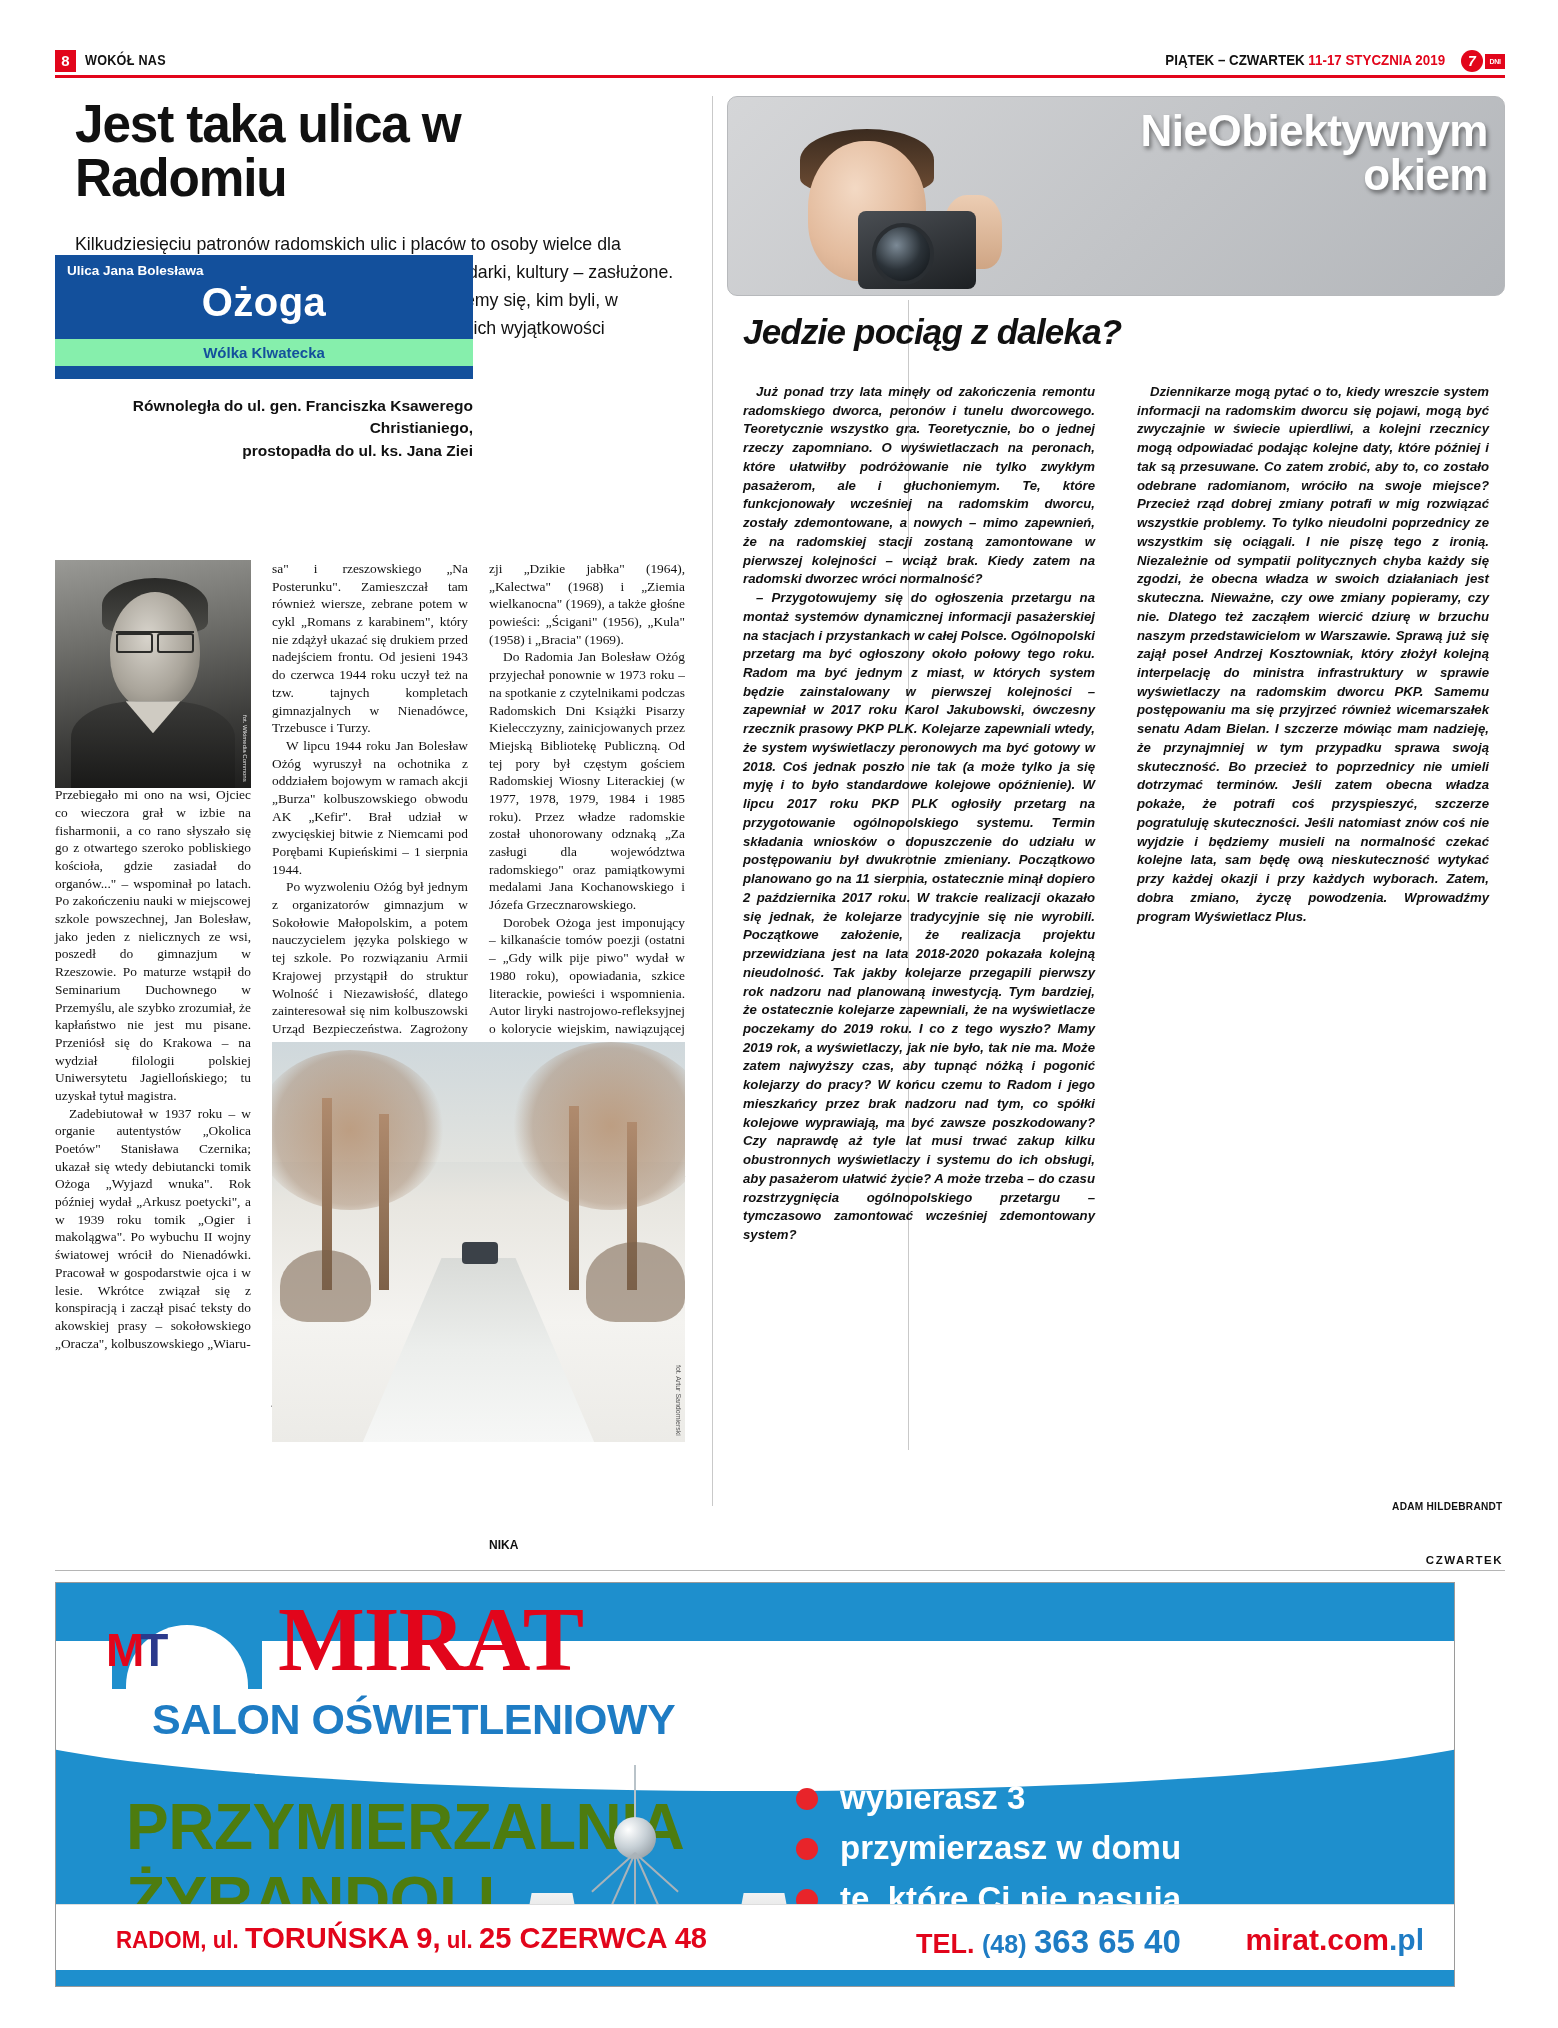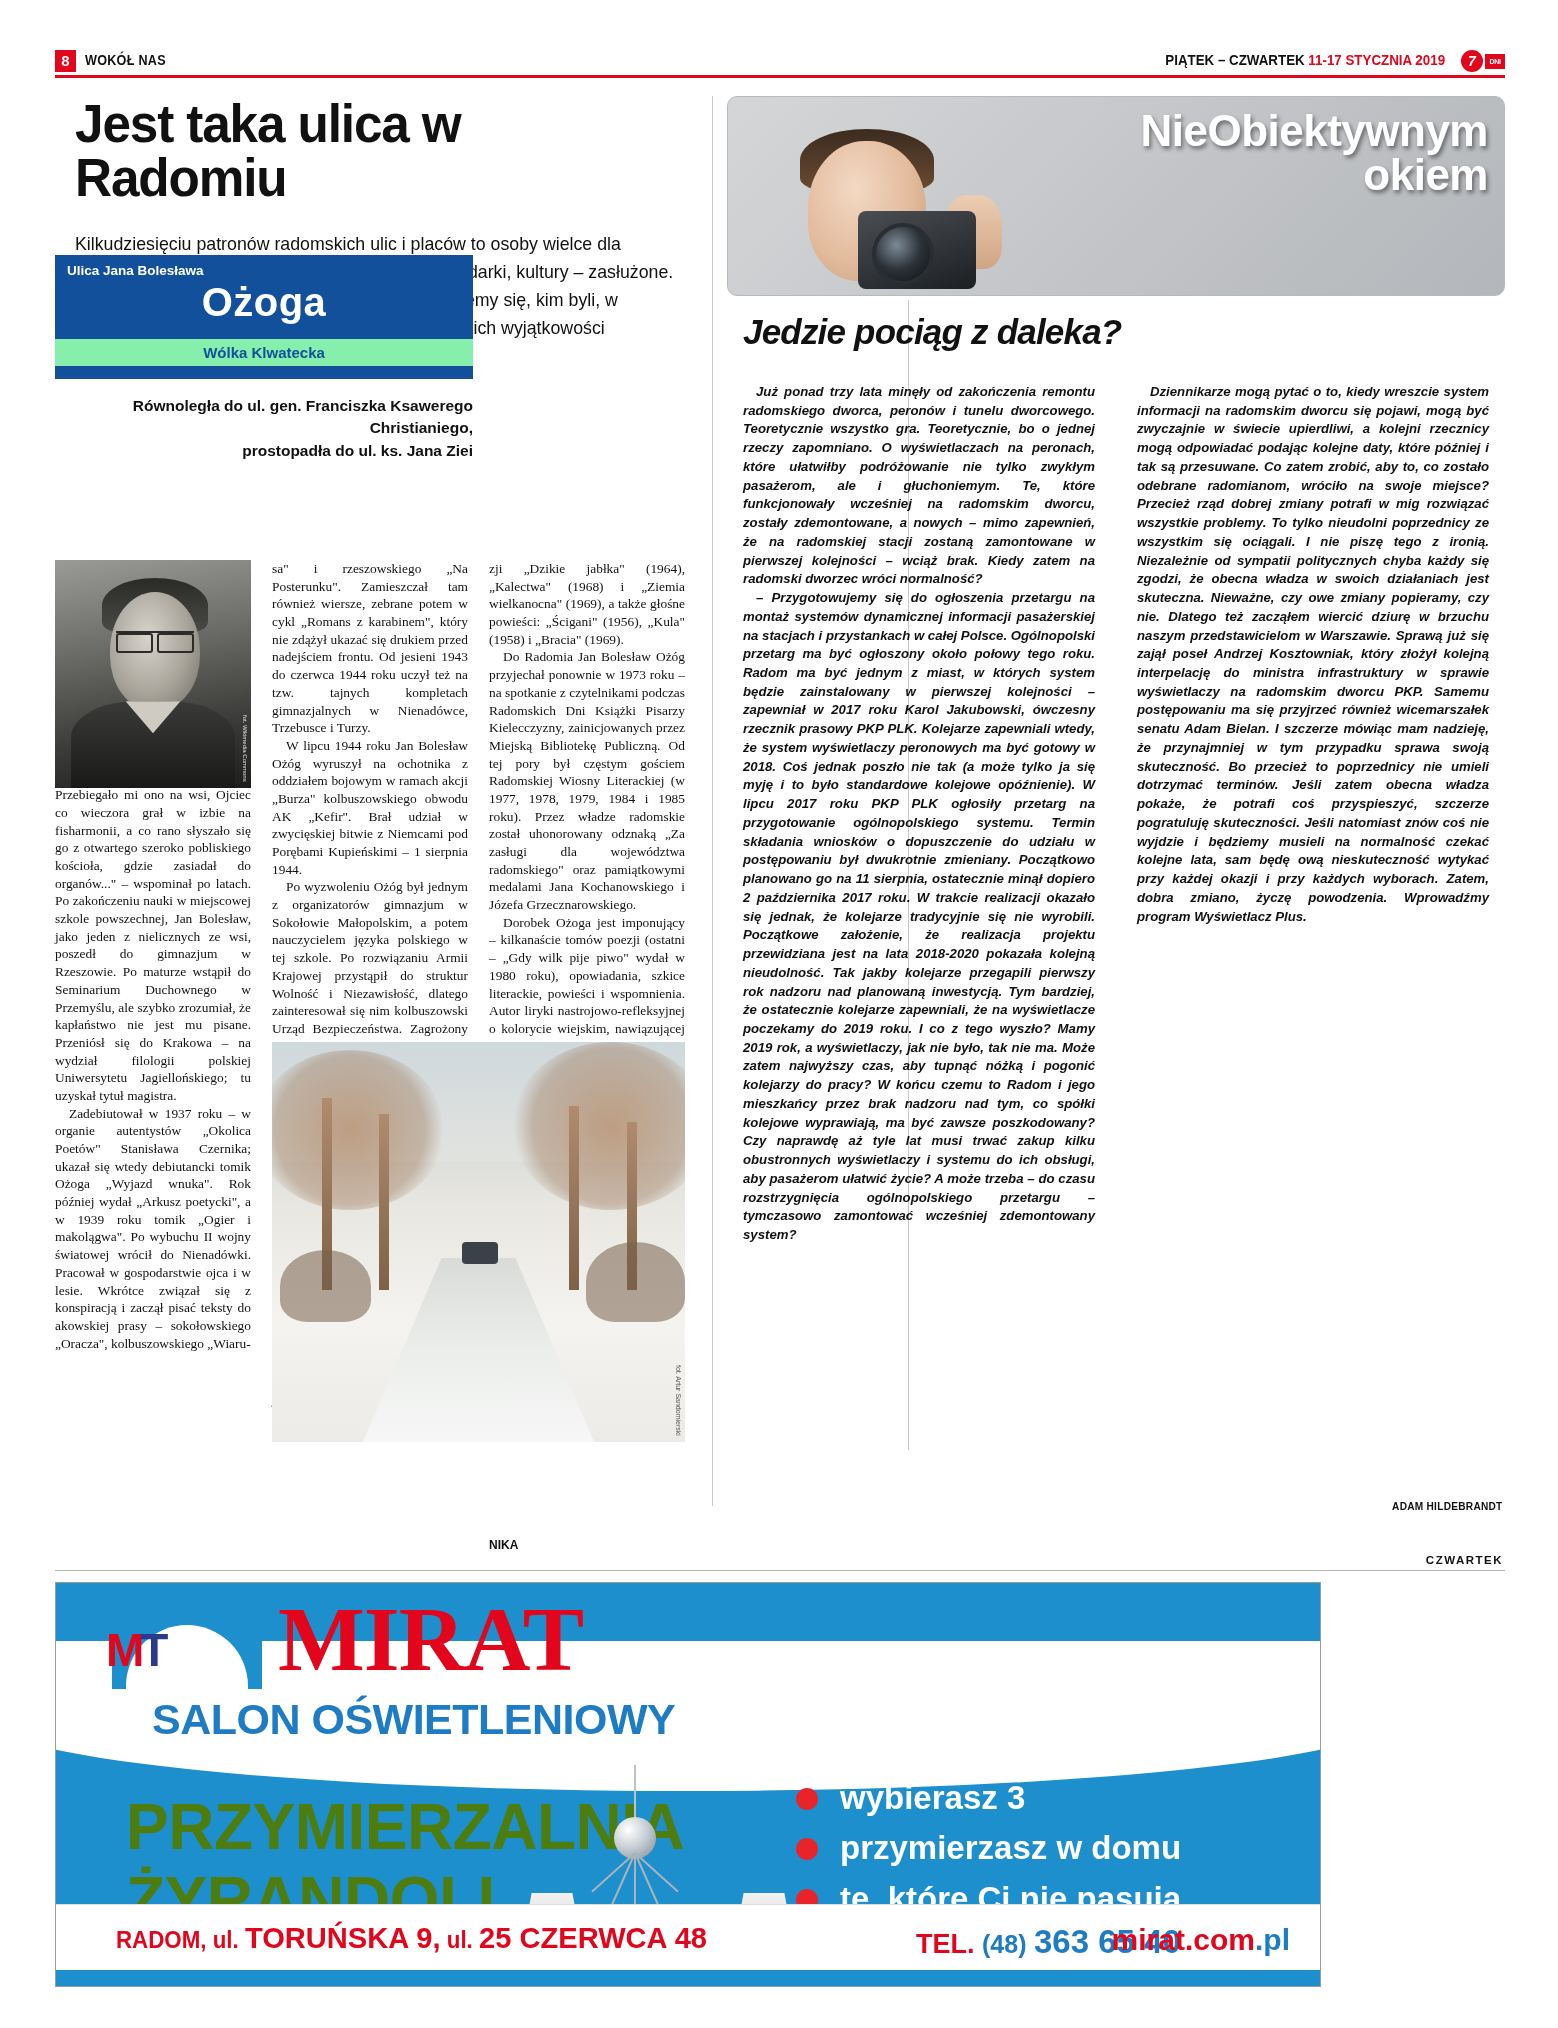--- a/index.html
+++ b/index.html
@@ -259,21 +259,21 @@
     position: absolute; right: 55px; top: 1554px;
     font-size: 11.5px; font-weight: bold; letter-spacing: 1.5px; color:#111;
   }
   .rule-bottom {
     position: absolute; left: 55px; top: 1570px; width: 1450px; height: 1px;
     background: #b5b5b5;
   }
 
   
   .ad {
-    position: absolute; left: 55px; top: 1582px; width: 1266px; height: 405px;
+    position: absolute; left: 55px; top: 1582px; width: 1400px; height: 405px;
     border: 1px solid #9a9a9a; background: #fff; overflow: hidden;
   }
   .ad-blue {
     position:absolute; left:0; top:0; width:100%; height:322px;
     background: #1e8fcd; z-index:1;
   }
   .ad-curve {
     position:absolute; left:-6%; top:58px; width:112%; height:150px;
     background:#fff; border-radius: 0 0 50% 50%; z-index:2;
   }

